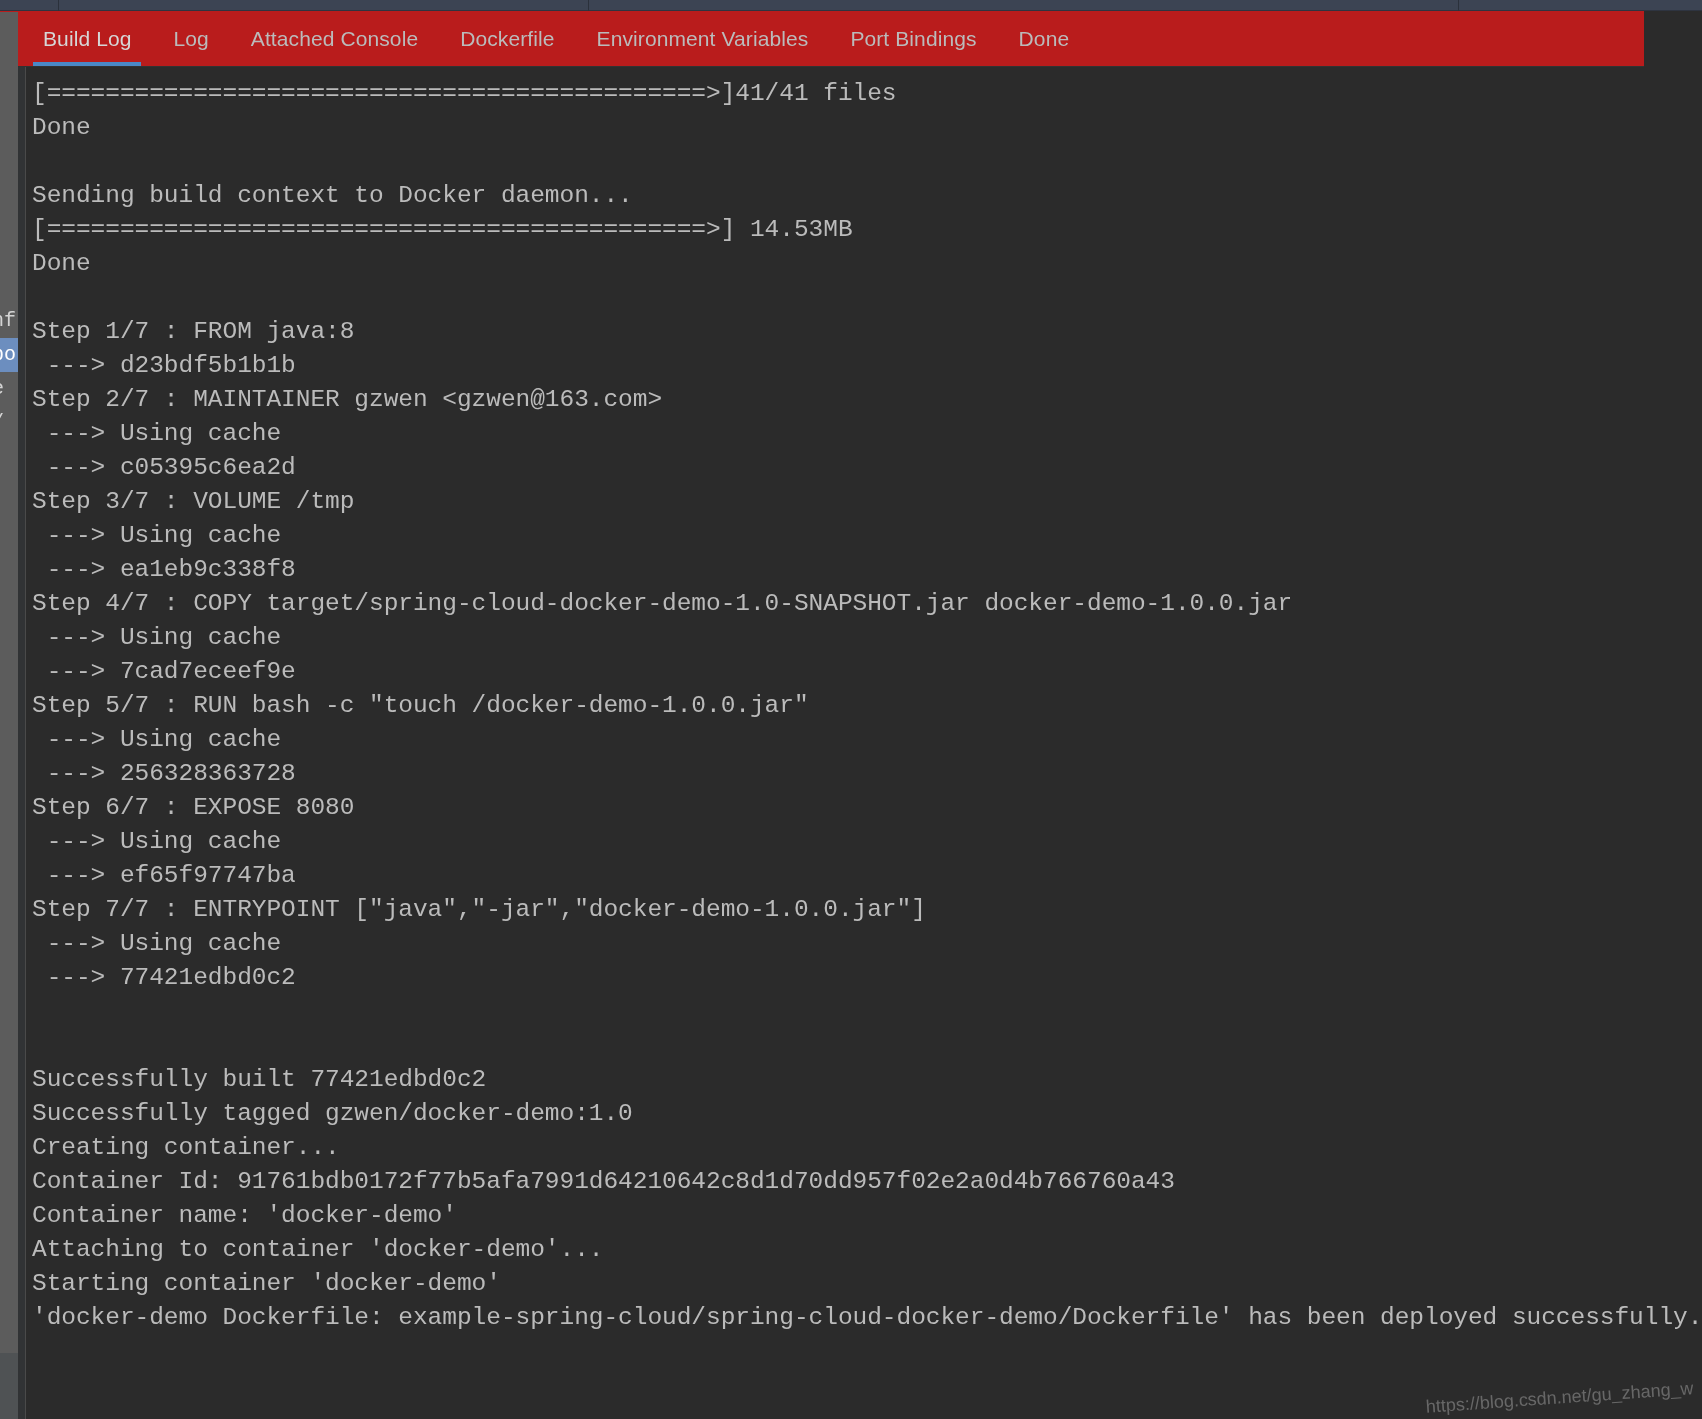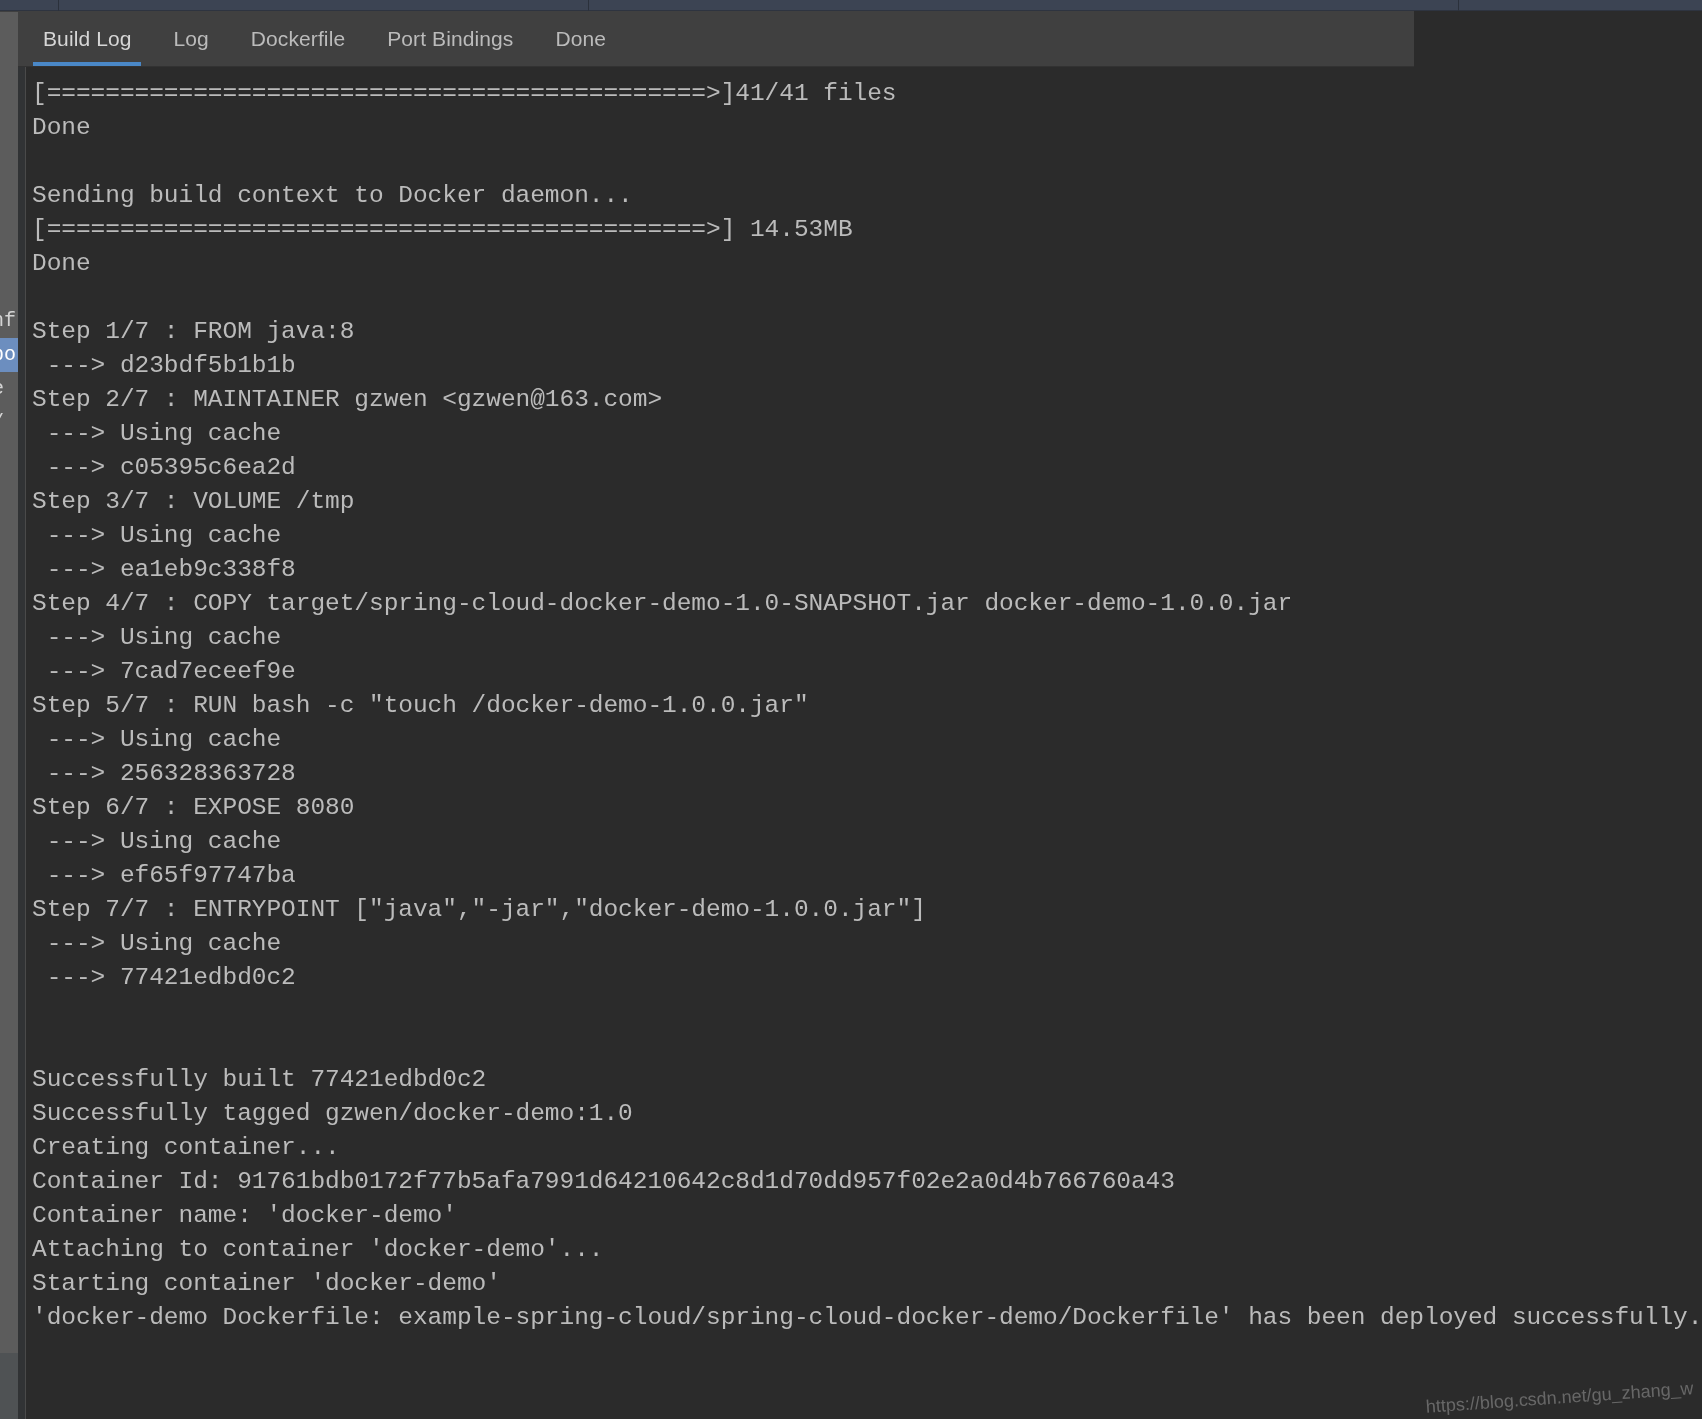--- a/index.html
+++ b/index.html
@@ -34,23 +34,23 @@
     background: #2b313b;
   }
   .top-strip .seg.s1 { left: 58px; }
   .top-strip .seg.s2 { left: 588px; }
   .top-strip .seg.s3 { left: 1458px; }
 
   
   .tabbar {
     position: absolute;
     top: 11px; left: 0;
-    width: 1414px;
+    width: 1644px;
     height: 56px;
-    background: #404040;
+    background: #b91c1c;
     box-sizing: border-box;
     border-bottom: 1px solid #323232;
   }
   .tabbar-inner {
     display: flex;
     align-items: center;
     height: 55px;
     padding-left: 22px;
   }
   .tab {
@@ -168,21 +168,23 @@
 <div class="top-strip">
   <div class="seg s1"></div>
   <div class="seg s2"></div>
   <div class="seg s3"></div>
 </div>
 
 <div class="tabbar">
   <div class="tabbar-inner" id="tabbar-inner">
       <div class="tab active">Build Log</div>
       <div class="tab">Log</div>
+      <div class="tab">Attached Console</div>
       <div class="tab">Dockerfile</div>
+      <div class="tab">Environment Variables</div>
       <div class="tab">Port Bindings</div>
       <div class="tab">Done</div>
     </div>
 </div>
 
 <div class="left-sliver" id="left-sliver">
     <div class="sliver-row" style="top: 292px;">nf</div>
     <div class="sliver-row sel" style="top: 326px;">po</div>
     <div class="sliver-row" style="top: 360px;">e</div>
     <div class="sliver-row" style="top: 394px;">/</div>

